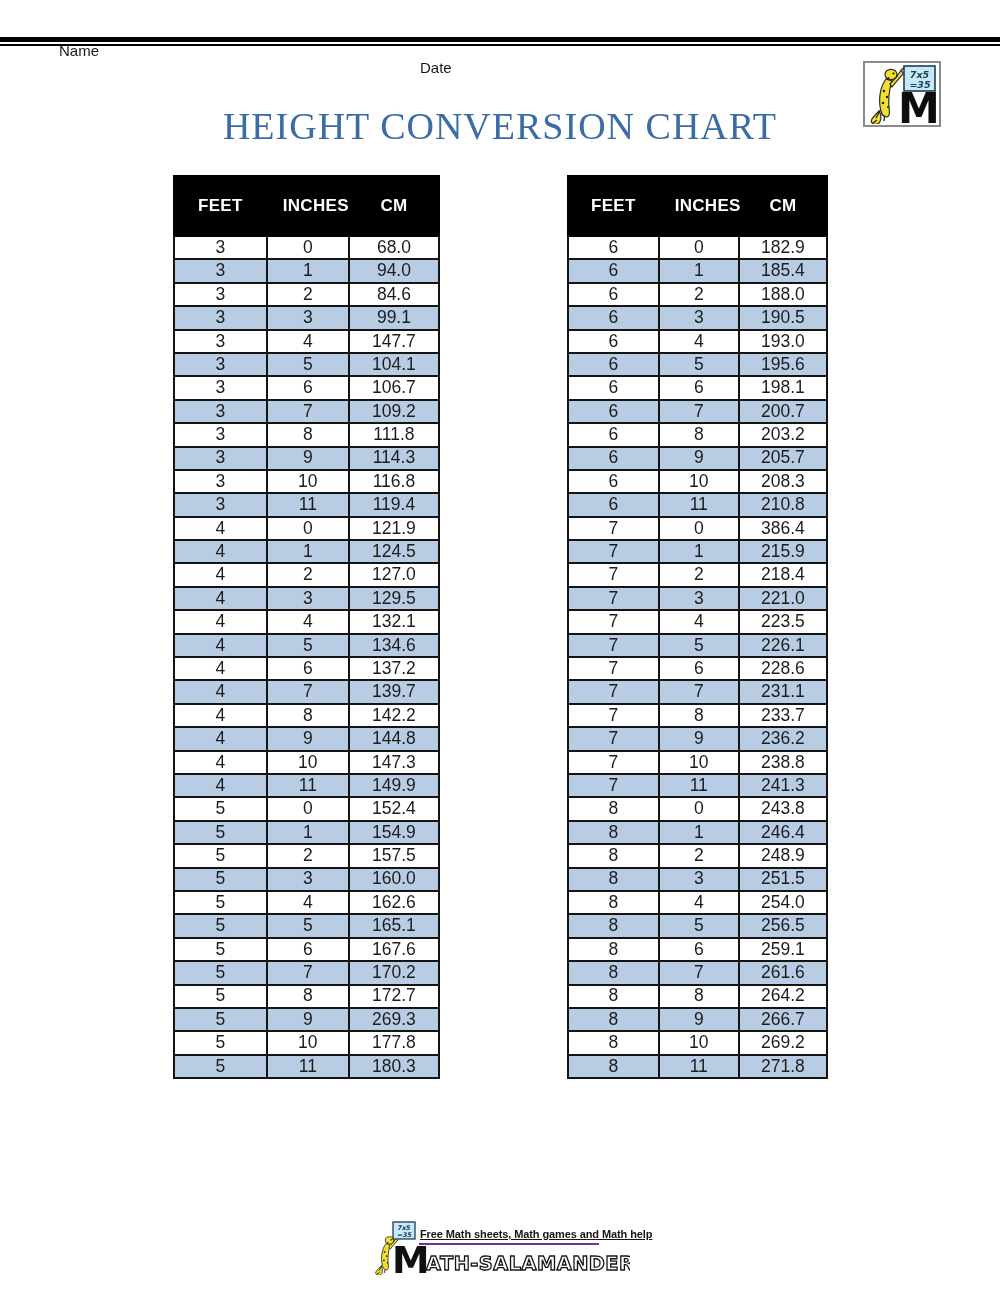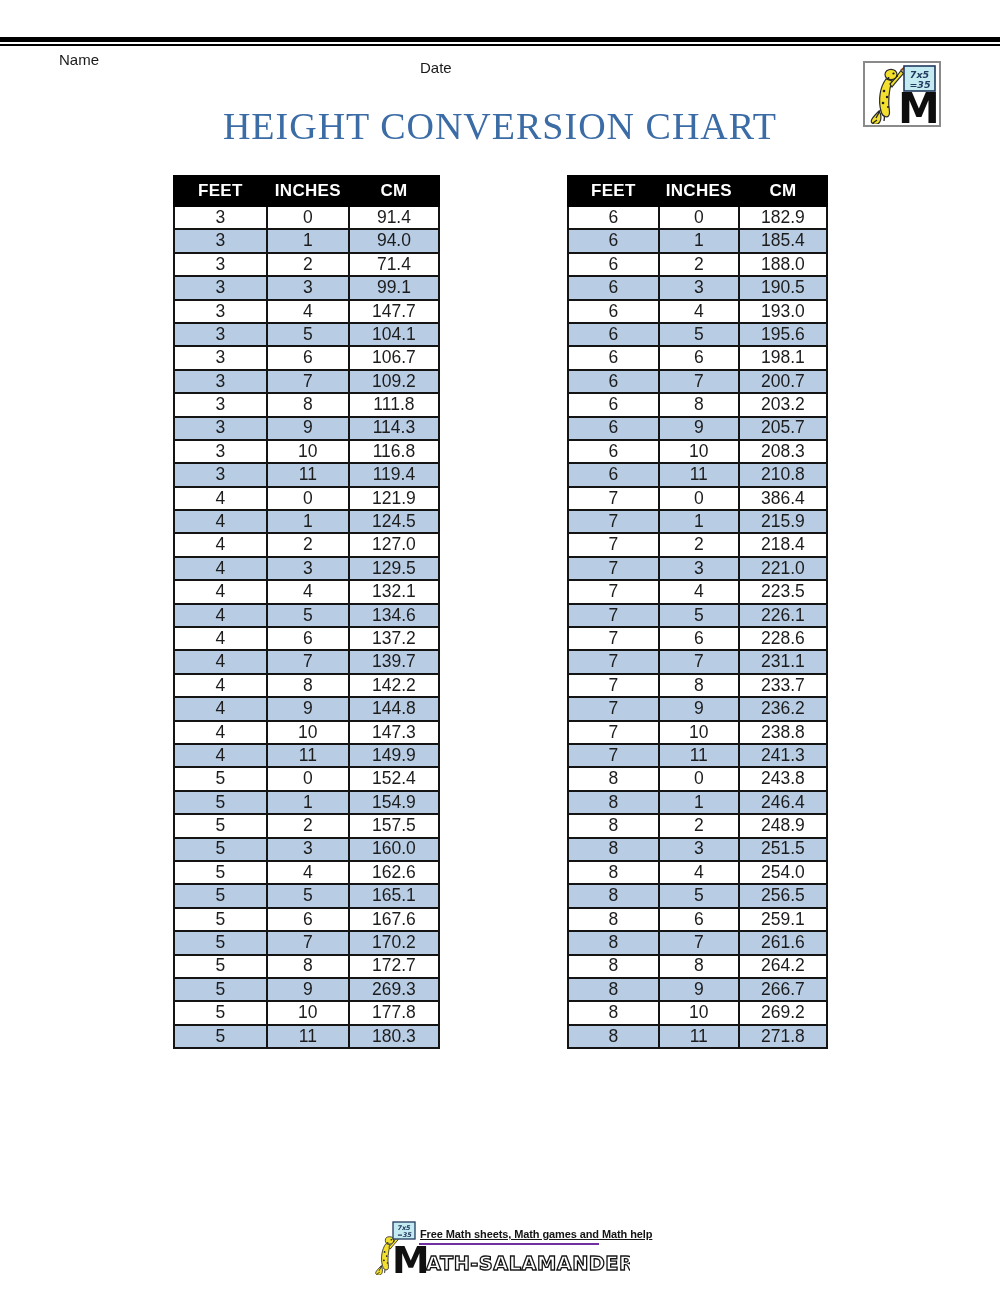--- a/index.html
+++ b/index.html
@@ -19,21 +19,21 @@
   }
   .defs-holder{position:absolute;width:0;height:0;overflow:hidden;}
 
   .top-rule{
     position:absolute;left:0;top:37px;width:1000px;height:9px;
     box-sizing:border-box;
     border-top:5px solid #000;
     border-bottom:2px solid #000;
     background:#fff;
   }
-  .name-label{position:absolute;left:59px;top:51px;font-size:15px;color:#1a1a1a;}
+  .name-label{position:absolute;left:59px;top:42px;font-size:15px;color:#1a1a1a;}
   .date-label{position:absolute;left:420px;top:59px;font-size:15px;color:#1a1a1a;}
 
   .corner-logo{
     position:absolute;left:863px;top:61px;width:78px;height:66px;
     box-sizing:border-box;border:2px solid #8a8a8a;background:#fff;
     display:flex;align-items:center;justify-content:center;
   }
 
   .page-title{
     position:absolute;left:0;top:104px;width:1000px;margin:0;
@@ -48,21 +48,21 @@
   table.conv-table{
     position:absolute;top:175px;
     border-collapse:collapse;table-layout:fixed;
     background:#fff;
   }
   table.conv-table.left{left:173px;width:267px;}
   table.conv-table.right{left:567px;width:261px;}
   .conv-table th{
     background:var(--header-bg);color:var(--header-text);
     font-size:17px;font-weight:bold;letter-spacing:.3px;
-    height:28px;border:2px solid #000;padding:0;
+    height:28px;border:2px solid #000;padding:15px;
   }
   .conv-table td{
     border:2px solid #141414;
     text-align:center;vertical-align:middle;
     font-size:17.5px;color:#1c1c1c;
     height:21.4px;padding:0;line-height:1;
   }
   .conv-table tr.alt td{background:var(--row-alt);}
 
   .footer{position:absolute;left:372px;top:1221px;width:290px;height:62px;}
@@ -131,31 +131,31 @@
     <tr>
       <th>FEET</th>
       <th>INCHES</th>
       <th>CM</th>
     </tr>
   </thead>
   <tbody>
       <tr>
         <td>3</td>
         <td>0</td>
-        <td>91.4</td>
+        <td>68.0</td>
       </tr>
       <tr class="alt">
         <td>3</td>
         <td>1</td>
         <td>94.0</td>
       </tr>
       <tr>
         <td>3</td>
         <td>2</td>
-        <td>71.4</td>
+        <td>84.6</td>
       </tr>
       <tr class="alt">
         <td>3</td>
         <td>3</td>
         <td>99.1</td>
       </tr>
       <tr>
         <td>3</td>
         <td>4</td>
         <td>147.7</td>

